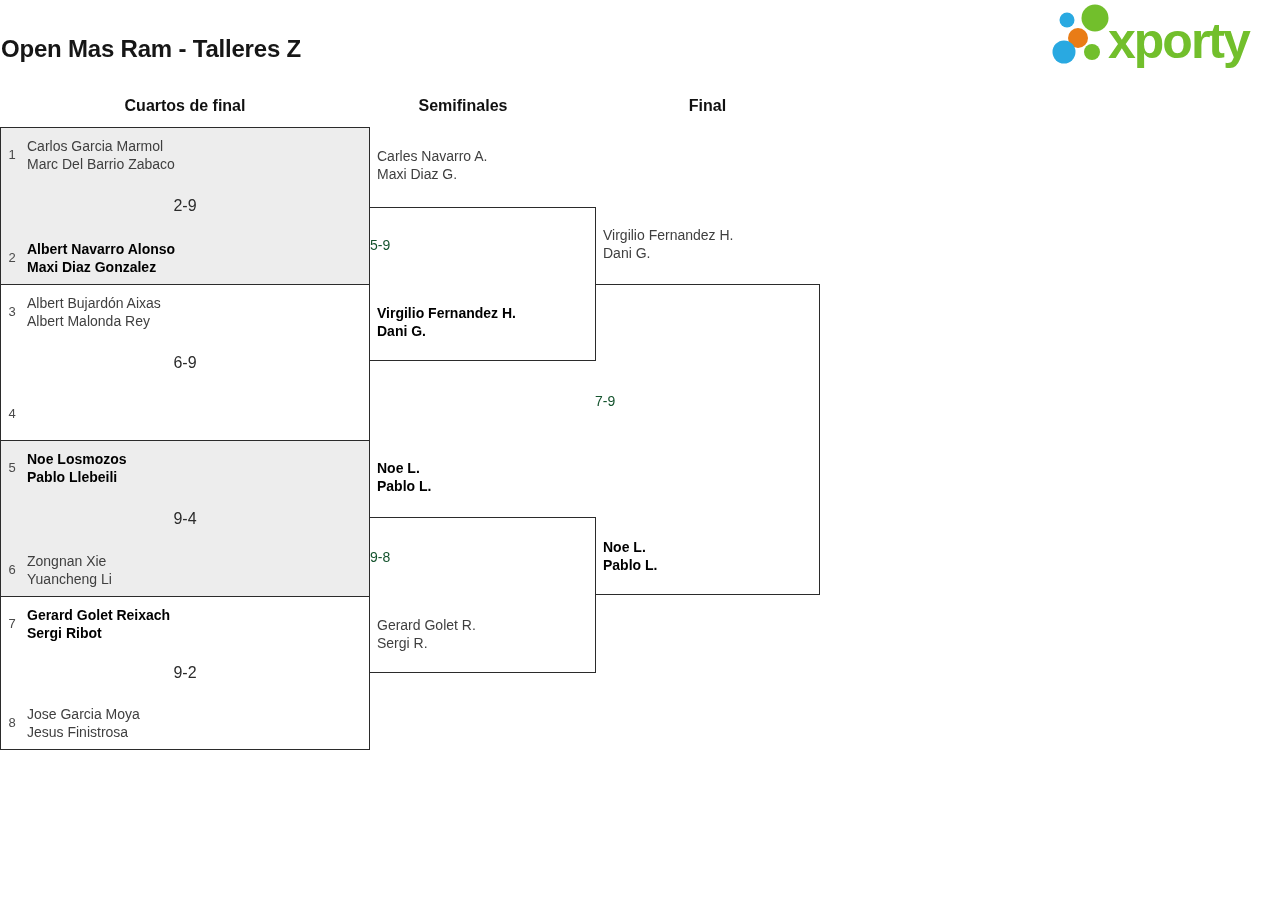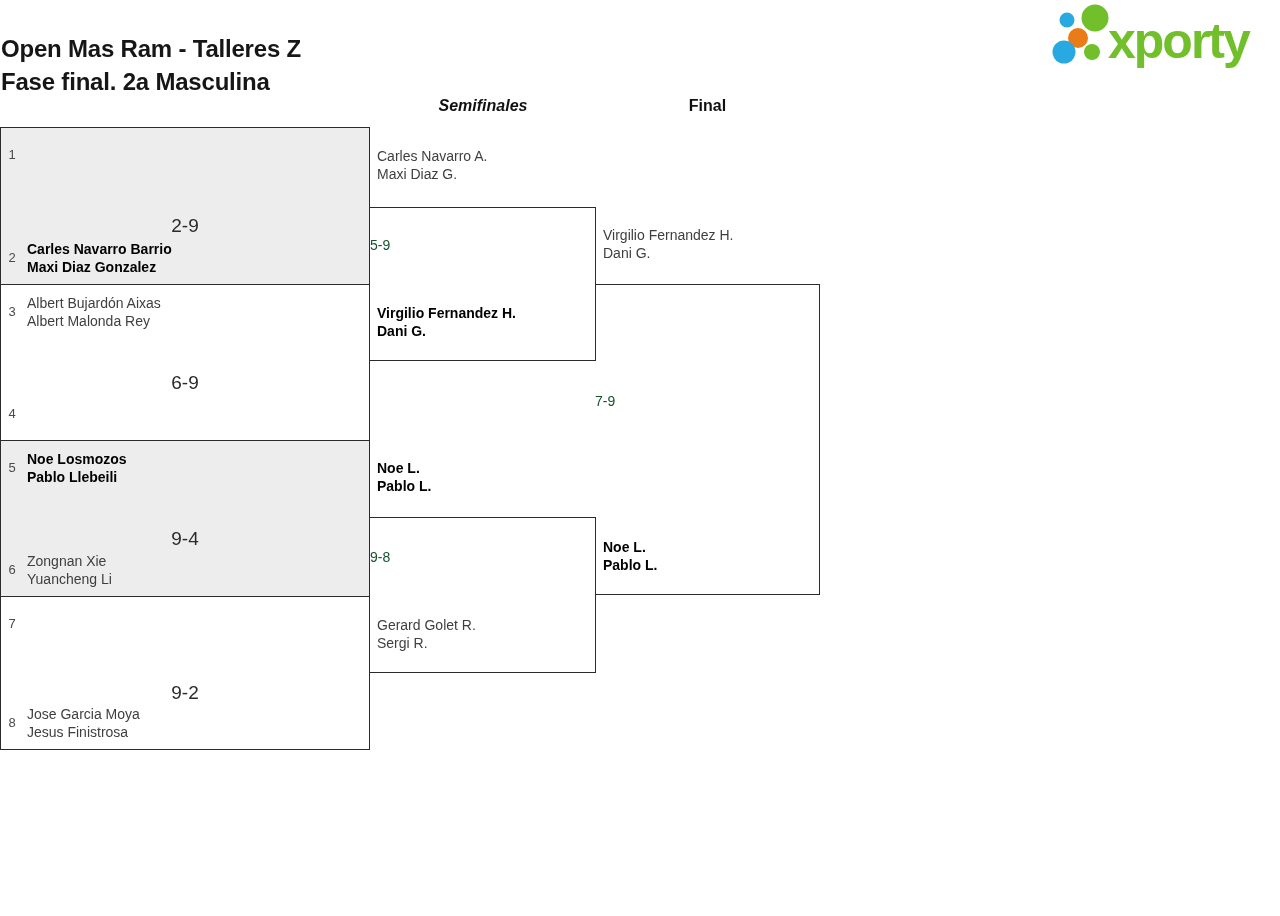--- a/index.html
+++ b/index.html
@@ -10,21 +10,21 @@
   .title{
     position:absolute;left:1px;top:0;
     font-size:24px;line-height:33px;font-weight:700;color:#161616;letter-spacing:-0.2px;margin-top:32px;
   }
   .logo{position:absolute;left:1040px;top:3px;width:240px;height:70px;cursor:pointer;}
   .round-header{
     position:absolute;top:96px;font-size:16px;font-weight:700;color:#111;
     text-align:center;line-height:20px;
   }
   .hdr-qf{left:0;width:370px;}
-  .hdr-sf{left:370px;width:226px;font-style:italic;}
+  .hdr-sf{left:350px;width:226px;}
   .hdr-f{left:595px;width:225px;}
 
   
   .qf-col{
     position:absolute;left:0;top:127px;width:370px;height:623px;
     border:1px solid #2b2b2b;box-sizing:border-box;display:flex;flex-direction:column;
   }
   .qf-match{position:relative;border-bottom:1px solid #2b2b2b;box-sizing:border-box;}
   .qf-match.m1{height:157px;background:#ededed;}
   .qf-match.m2{height:156px;background:#ffffff;}
@@ -36,21 +36,21 @@
   .qf-team-a{position:absolute;top:9px;left:26px;}
   .qf-team-b{position:absolute;bottom:8px;left:26px;}
   .seed{
     position:absolute;left:0;width:22px;text-align:center;
     font-size:13px;color:#4a4a4a;line-height:36px;
   }
   .seed.top{top:9px;}
   .seed.bottom{bottom:8px;}
   .qf-score{
     position:absolute;left:0;right:0;top:50%;transform:translateY(-50%);
-    text-align:center;font-size:19px;color:#2b2b2b;margin-top:20px;
+    text-align:center;font-size:16px;color:#2b2b2b;
   }
 
   
   .box{position:absolute;border:1px solid #2b2b2b;box-sizing:border-box;}
   .sf1-box{left:369px;top:207px;width:227px;height:154px;}
   .sf2-box{left:369px;top:517px;width:227px;height:156px;}
   .final-box{left:595px;top:284px;width:225px;height:311px;border-left:none;}
 
   .flo-team{position:absolute;}
   .sf1-ta{left:377px;top:147px;}
@@ -65,43 +65,47 @@
   .sf2-score{left:370px;top:549px;width:270px;}
   .f-score{left:595px;top:393px;width:225px;}
 </style>
 </head>
 <body>
 
 <div class="page">
 
   <div class="title">
     <div>Open Mas Ram - Talleres Z</div>
-    <div>Fase final. 2a Masculina</div>
   </div>
 
   <svg class="logo" viewBox="0 0 240 70" xmlns="http://www.w3.org/2000/svg">
     <circle cx="27" cy="17" r="7.5" fill="#29a9e1"></circle>
     <circle cx="55" cy="15" r="13.5" fill="#72bf2c"></circle>
     <circle cx="38" cy="35" r="10" fill="#e97c16"></circle>
     <circle cx="24" cy="49" r="11.5" fill="#29a9e1"></circle>
     <circle cx="52" cy="49" r="8" fill="#72bf2c"></circle>
     <text x="68" y="55" font-family="Liberation Sans, sans-serif" font-size="50" font-weight="bold" letter-spacing="-2" fill="#72bf2c">xporty</text>
   </svg>
 
+  <div class="round-header hdr-qf">Cuartos de final</div>
   <div class="round-header hdr-sf">Semifinales</div>
   <div class="round-header hdr-f">Final</div>
 
   <div class="qf-col">
 
     <div class="qf-match m1">
       <div class="seed top">1</div>
+      <div class="team qf-team-a">
+        <div>Carlos Garcia Marmol</div>
+        <div>Marc Del Barrio Zabaco</div>
+      </div>
       <div class="qf-score">2-9</div>
       <div class="seed bottom">2</div>
       <div class="team winner qf-team-b">
-        <div>Carles Navarro Barrio</div>
+        <div>Albert Navarro Alonso</div>
         <div>Maxi Diaz Gonzalez</div>
       </div>
     </div>
 
     <div class="qf-match m2">
       <div class="seed top">3</div>
       <div class="team qf-team-a">
         <div>Albert Bujardón Aixas</div>
         <div>Albert Malonda Rey</div>
       </div>
@@ -118,20 +122,24 @@
       <div class="qf-score">9-4</div>
       <div class="seed bottom">6</div>
       <div class="team qf-team-b">
         <div>Zongnan Xie</div>
         <div>Yuancheng Li</div>
       </div>
     </div>
 
     <div class="qf-match m4">
       <div class="seed top">7</div>
+      <div class="team winner qf-team-a">
+        <div>Gerard Golet Reixach</div>
+        <div>Sergi Ribot</div>
+      </div>
       <div class="qf-score">9-2</div>
       <div class="seed bottom">8</div>
       <div class="team qf-team-b">
         <div>Jose Garcia Moya</div>
         <div>Jesus Finistrosa</div>
       </div>
     </div>
 
   </div>
 

